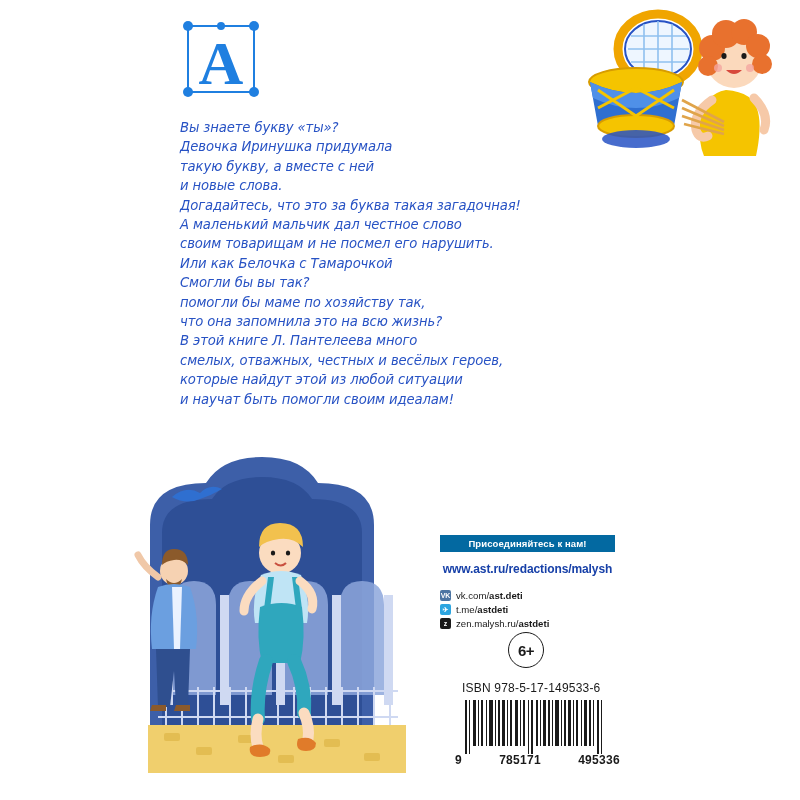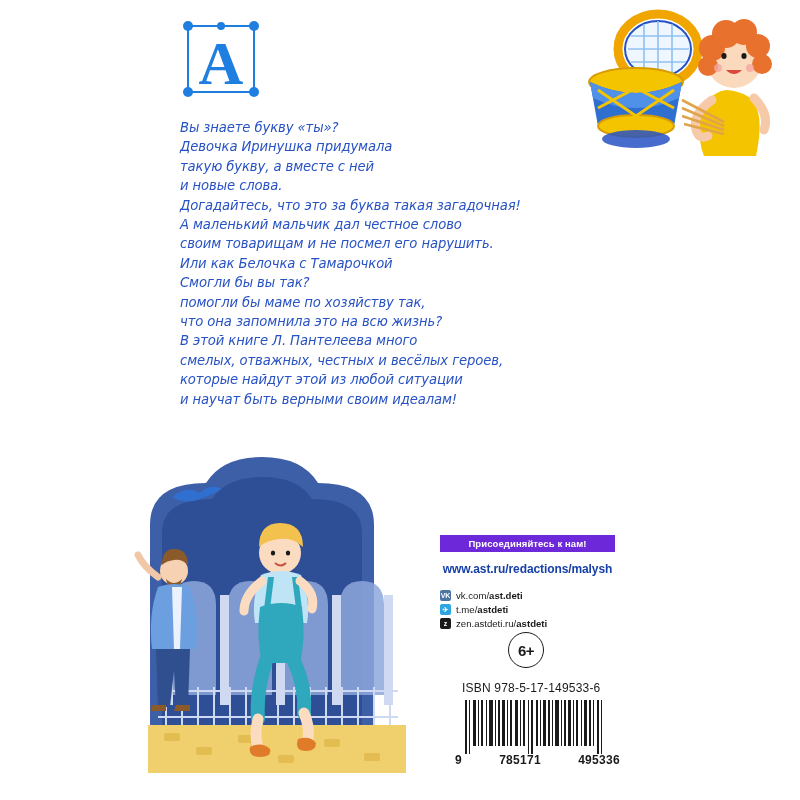--- a/index.html
+++ b/index.html
@@ -57,21 +57,21 @@
     width: 300px; height: 330px;
   }
 
   
   .social {
     position: absolute;
     left: 440px; top: 535px;
     width: 175px;
   }
   .social-header {
-    background: #6d28d9;
+    background: #0369a1;
     color: #ffffff;
     font-size: 9.5px;
     font-weight: bold;
     text-align: center;
     padding: 3px 2px 3px;
     letter-spacing: 0.1px;
   }
   .social-site {
     color: #1740a8;
     font-size: 12px;
@@ -242,21 +242,21 @@
     <div>Догадайтесь, что это за буква такая загадочная!</div>
     <div>А маленький мальчик дал честное слово</div>
     <div>своим товарищам и не посмел его нарушить.</div>
     <div>Или как Белочка с Тамарочкой</div>
     <div>Смогли бы вы так?</div>
     <div>помогли бы маме по хозяйству так,</div>
     <div>что она запомнила это на всю жизнь?</div>
     <div>В этой книге Л. Пантелеева много</div>
     <div>смелых, отважных, честных и весёлых героев,</div>
     <div>которые найдут этой из любой ситуации</div>
-    <div>и научат быть верными своим идеалам!</div>
+    <div>и научат быть помогли своим идеалам!</div>
   </div>
 
   <div class="bottom-illo">
     <svg viewBox="0 0 300 330" width="300" height="330" aria-hidden="true">
 
       <path d="M10 60 q0 -48 62 -48 q18 -28 60 -28 q42 0 60 28 q62 0 62 48 l0 250 l-244 0 Z" fill="#ffffff"></path>
       <path d="M22 70 q0 -42 56 -42 q16 -26 56 -26 q40 0 56 26 q56 0 56 42 l0 240 l-224 0 Z" fill="#3d5fa8"></path>
       <path d="M34 78 q0 -34 50 -34 q14 -22 50 -22 q36 0 50 22 q50 0 50 34 l0 230 l-200 0 Z" fill="#2e4f96"></path>
 
       <g fill="#8ea7dc" opacity="0.85">
@@ -359,21 +359,21 @@
         <span>vk.com/</span>
           <b>ast.deti</b>
       </div>
       <div class="social-row">
         <span class="ic ic-tg">✈</span>
         <span>t.me/</span>
           <b>astdeti</b>
       </div>
       <div class="social-row">
         <span class="ic ic-zen">z</span>
-        <span>zen.astdeti.ru/</span>
+        <span>zen.malysh.ru/</span>
           <b>astdeti</b>
       </div>
     </div>
   </div>
 
   <div class="age-badge">6+</div>
 
   <div class="isbn-text">ISBN 978-5-17-149533-6</div>
 
   <div class="barcode">

